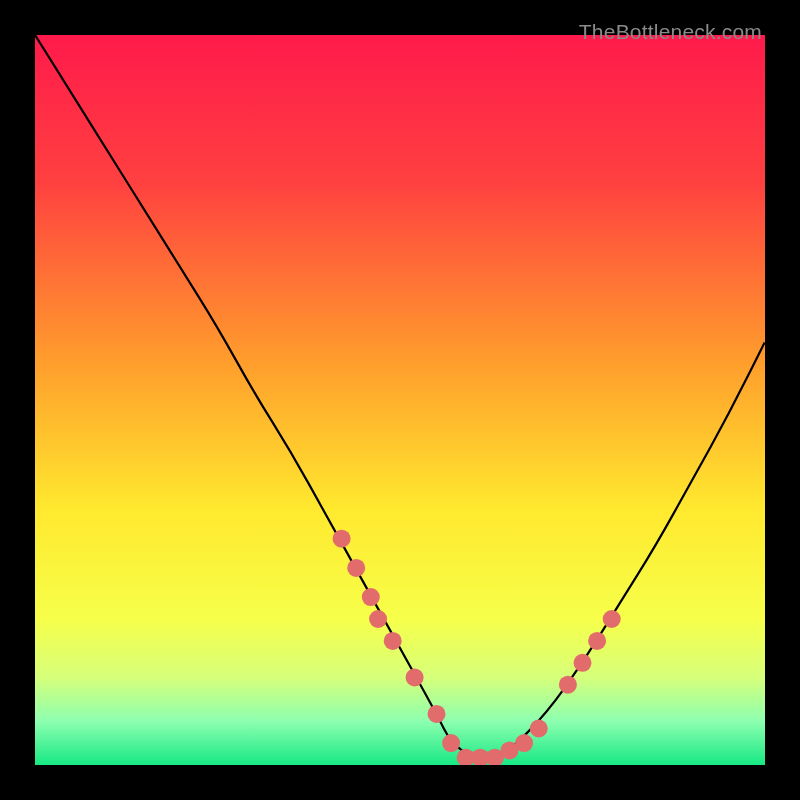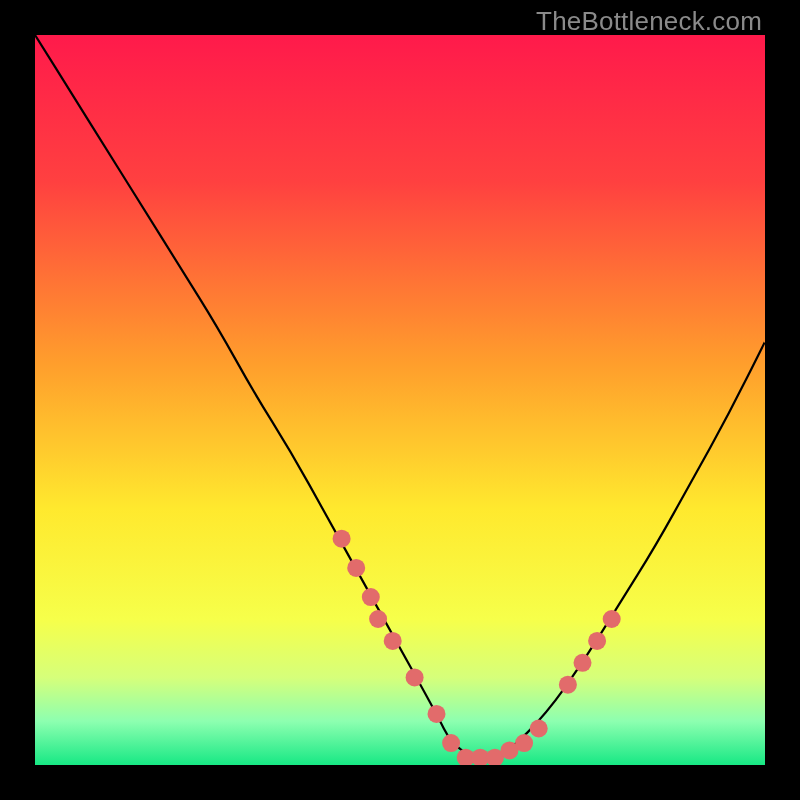--- a/index.html
+++ b/index.html
@@ -35,24 +35,24 @@
   }
   .curve-svg {
     position: absolute;
     left: 0;
     top: 0;
     width: 100%;
     height: 100%;
   }
   .watermark {
     position: absolute;
-    top: 6px;
+    top: 20px;
     right: 38px;
     font-family: Arial, Helvetica, sans-serif;
-    font-size: 26px;
+    font-size: 21px;
     color: #8a8a8a;
     letter-spacing: 0.2px;
   }
 </style>
 </head>
 <body>
 
 <div class="frame">
 
   <div class="plot">

